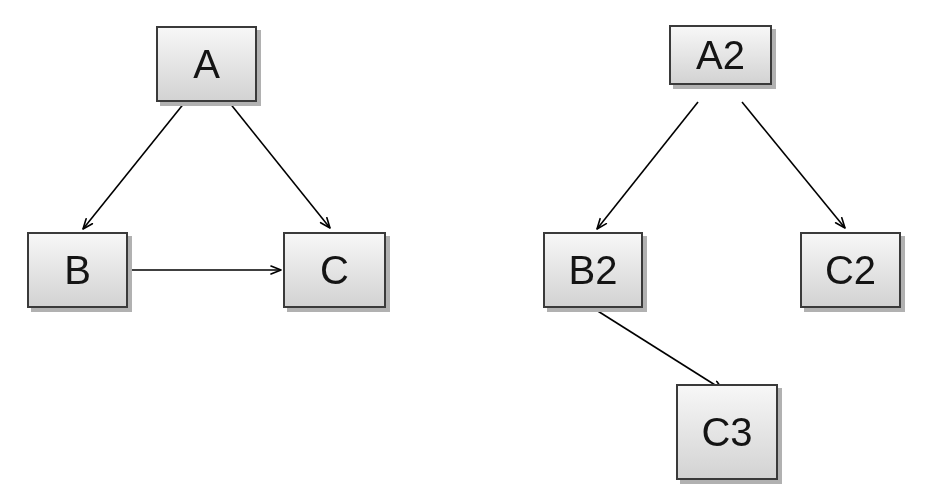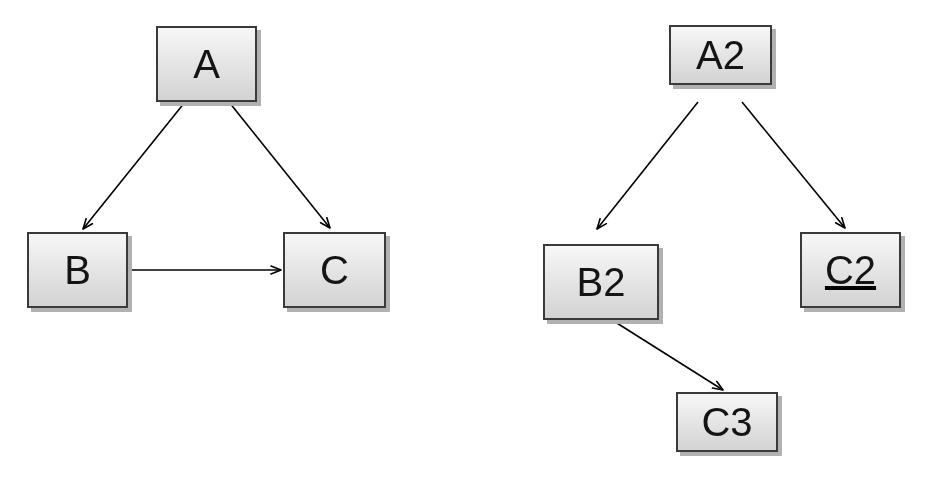--- a/index.html
+++ b/index.html
@@ -62,22 +62,22 @@
     </div>
     <div class="node" style="left: 27px; top: 232px; width: 101px; height: 76px;">
       <span class="node-label">B</span>
     </div>
     <div class="node" style="left: 283px; top: 232px; width: 103px; height: 76px;">
       <span class="node-label">C</span>
     </div>
     <div class="node" style="left: 669px; top: 25px; width: 103px; height: 60px;">
       <span class="node-label">A2</span>
     </div>
-    <div class="node" style="left: 543px; top: 244px; width: 116px; height: 76px; text-align: center;">
+    <div class="node" style="left: 543px; top: 232px; width: 100px; height: 76px; text-align: center;">
       <span class="node-label">B2</span>
     </div>
-    <div class="node" style="left: 800px; top: 232px; width: 101px; height: 76px; text-decoration: underline;">
+    <div class="node" style="left: 800px; top: 232px; width: 101px; height: 76px;">
       <span class="node-label">C2</span>
     </div>
-    <div class="node" style="left: 676px; top: 392px; width: 102px; height: 60px;">
+    <div class="node" style="left: 676px; top: 384px; width: 102px; height: 96px;">
       <span class="node-label">C3</span>
     </div>
   </div>
 
 </body></html>

